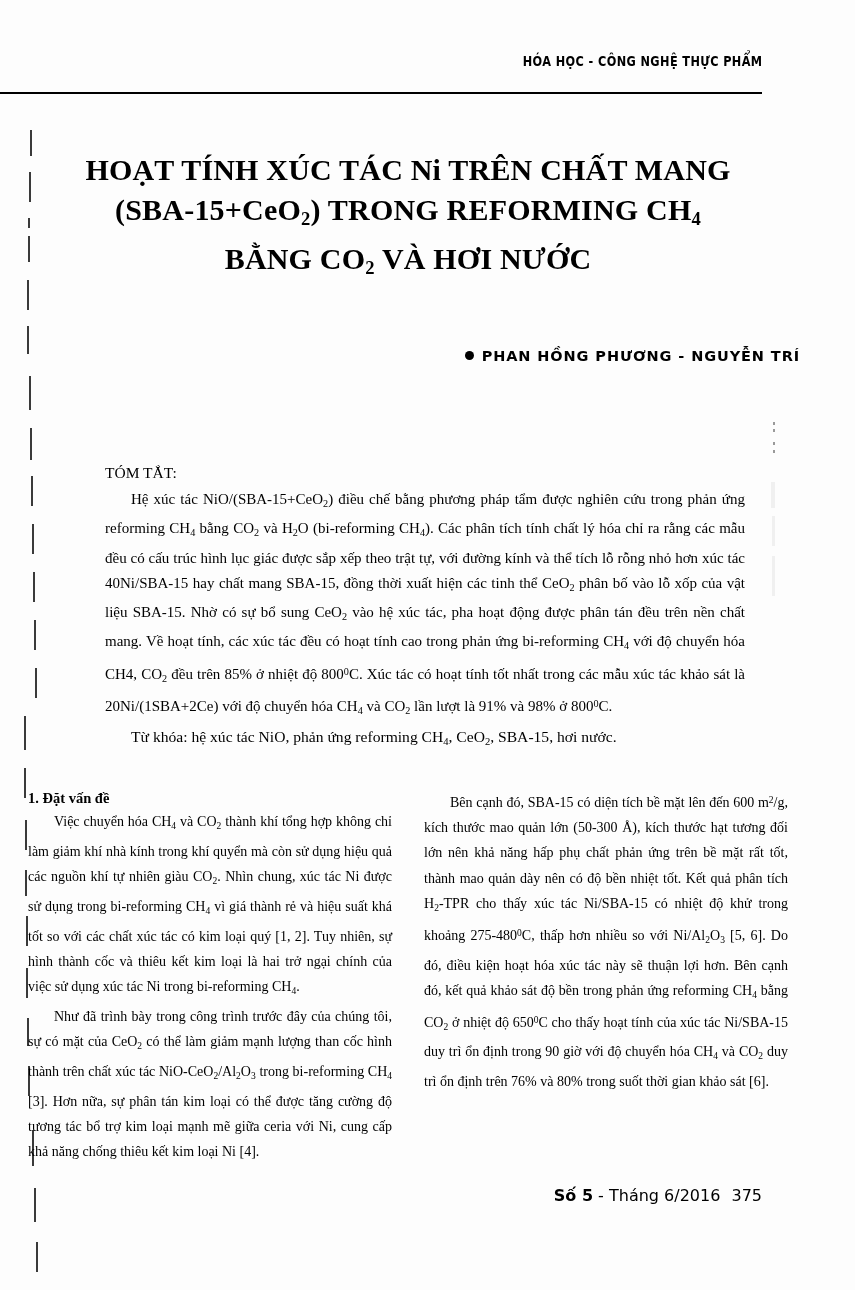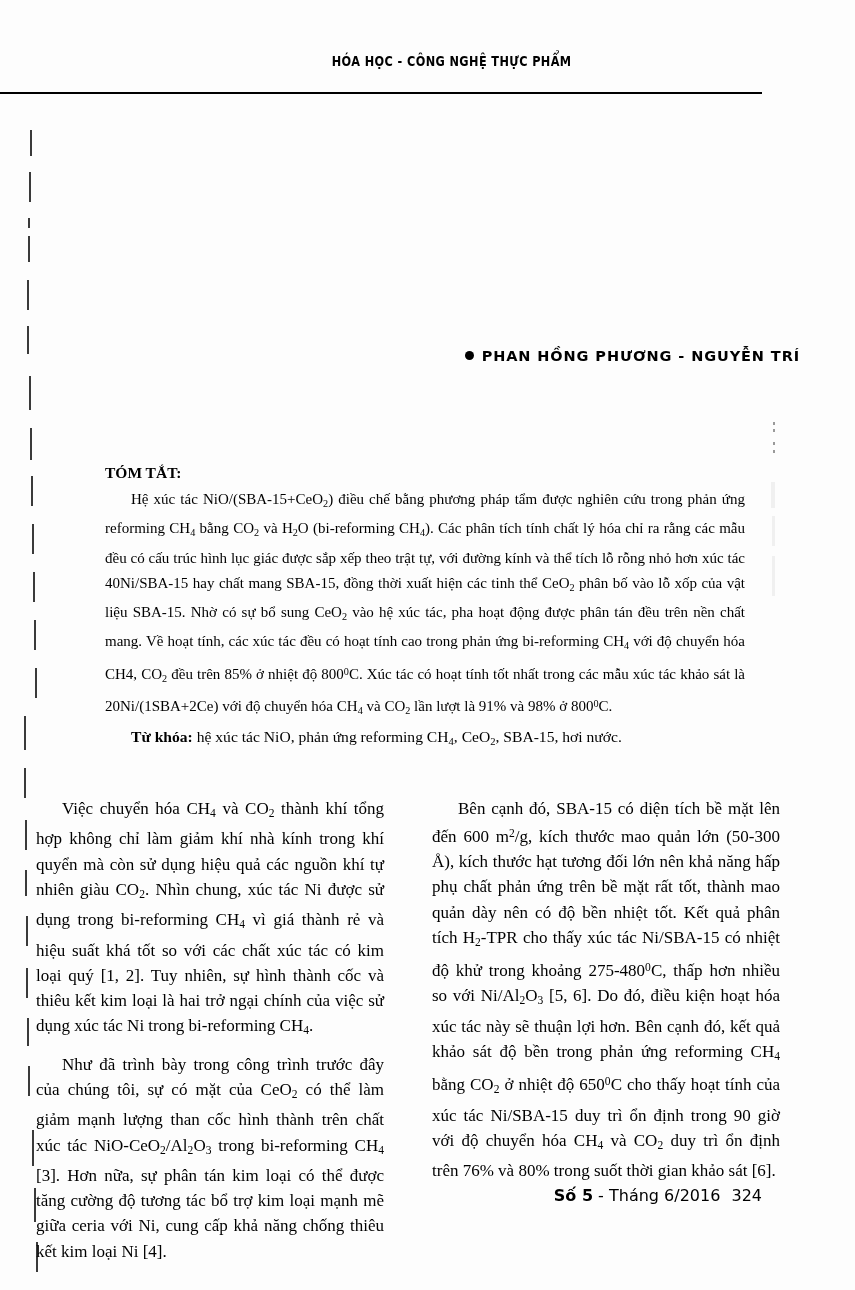--- a/index.html
+++ b/index.html
@@ -54,22 +54,21 @@
     position: absolute;
     background: #f0f0f0;
   }
 
   
   .running-head {
     position: absolute;
     left: 0;
     top: 52px;
     width: 762px;
-    text-align: center;
-    padding-left: 37px;
+    text-align: right;
   }
   .running-head-text {
     display: inline-block;
     font-family: "DejaVu Sans", sans-serif;
     font-weight: 700;
     font-size: 14.5px;
     letter-spacing: 0.5px;
     transform: scaleX(0.78);
     transform-origin: right center;
     white-space: nowrap;
@@ -124,63 +123,63 @@
   }
 
   
   .abstract {
     position: absolute;
     left: 105px;
     top: 462px;
     width: 640px;
   }
   .abstract-heading {
-    font-weight: 700;
+    font-weight: 400;
     font-size: 15.5px;
     line-height: 22px;
     margin-bottom: 3px;
   }
   .abstract-body {
     font-size: 15px;
     line-height: 25.4px;
     text-align: justify;
     text-indent: 26px;
   }
   .abstract-keywords {
     font-size: 15.6px;
     line-height: 25.4px;
     text-indent: 26px;
     margin-top: 0px;
   }
-  .abstract-keywords b { font-weight: 700; }
+  .abstract-keywords b { font-weight: 400; }
   sub.b { font-size: 0.68em; vertical-align: -0.28em; }
   sup.b { font-size: 0.68em; vertical-align: 0.42em; }
 
   
   .columns {
     position: absolute;
     left: 28px;
     top: 788px;
     width: 760px;
     display: flex;
     gap: 32px;
   }
   .col { width: 364px; }
   .section-heading {
     font-weight: 700;
     font-size: 14.5px;
     line-height: 20px;
     margin-bottom: 1px;
   }
   .para {
-    font-size: 17px;
+    font-size: 14px;
     line-height: 25.2px;
     text-align: justify;
     text-indent: 26px;
-    margin: 8px;
+    margin: 0;
   }
 
   
   .footer {
     position: absolute;
     left: 0;
     top: 1186px;
     width: 762px;
     text-align: right;
     font-family: "DejaVu Sans", sans-serif;
@@ -229,52 +228,58 @@
     <div class="scan-smudge" style="left:16px; top:62px; width:4px; height:26px;"></div>
     <div class="scan-smudge" style="left:17px; top:96px; width:3px; height:30px;"></div>
     <div class="scan-smudge" style="left:17px; top:136px; width:3px; height:40px;"></div>
   </div>
 
   <div class="running-head">
     <span class="running-head-text">HÓA HỌC - CÔNG NGHỆ THỰC PHẨM</span>
   </div>
   <div class="header-rule"></div>
 
+  <div class="title-block">
+    <div class="title-line">HOẠT TÍNH XÚC TÁC Ni TRÊN CHẤT MANG</div>
+    <div class="title-line"><span>(SBA-15+CeO</span><sub class="t">2</sub><span>) TRONG REFORMING CH</span><sub class="t">4</sub></div>
+    <div class="title-line"><span>BẰNG CO</span><sub class="t">2</sub><span> VÀ HƠI NƯỚC</span></div>
+  </div>
 
   <div class="authors">
     <span class="author-bullet"></span><span>PHAN HỒNG PHƯƠNG - NGUYỄN TRÍ</span>
   </div>
 
   <div class="abstract">
     <div class="abstract-heading">TÓM TẮT:</div>
     <div class="abstract-body">
       Hệ xúc tác NiO/(SBA-15+CeO<sub class="b">2</sub>) điều chế bằng phương pháp tẩm được nghiên cứu trong phản ứng reforming CH<sub class="b">4</sub> bằng CO<sub class="b">2</sub> và H<sub class="b">2</sub>O (bi-reforming CH<sub class="b">4</sub>). Các phân tích tính chất lý hóa chỉ ra rằng các mẫu đều có cấu trúc hình lục giác được sắp xếp theo trật tự, với đường kính và thể tích lỗ rỗng nhỏ hơn xúc tác 40Ni/SBA-15 hay chất mang SBA-15, đồng thời xuất hiện các tinh thể CeO<sub class="b">2</sub> phân bố vào lỗ xốp của vật liệu SBA-15. Nhờ có sự bổ sung CeO<sub class="b">2</sub> vào hệ xúc tác, pha hoạt động được phân tán đều trên nền chất mang. Về hoạt tính, các xúc tác đều có hoạt tính cao trong phản ứng bi-reforming CH<sub class="b">4</sub> với độ chuyển hóa CH4, CO<sub class="b">2</sub> đều trên 85% ở nhiệt độ 800<sup class="b">0</sup>C. Xúc tác có hoạt tính tốt nhất trong các mẫu xúc tác khảo sát là 20Ni/(1SBA+2Ce) với độ chuyển hóa CH<sub class="b">4</sub> và CO<sub class="b">2</sub> lần lượt là 91% và 98% ở 800<sup class="b">0</sup>C.
     </div>
     <div class="abstract-keywords">
       <b>Từ khóa:</b>
       hệ xúc tác NiO, phản ứng reforming CH<sub class="b">4</sub>, CeO<sub class="b">2</sub>, SBA-15, hơi nước.
     </div>
   </div>
 
   <div class="columns">
     <div class="col">
+      <div class="section-heading">1. Đặt vấn đề</div>
       <p class="para">
         Việc chuyển hóa CH<sub class="b">4</sub> và CO<sub class="b">2</sub> thành khí tổng hợp không chỉ làm giảm khí nhà kính trong khí quyển mà còn sử dụng hiệu quả các nguồn khí tự nhiên giàu CO<sub class="b">2</sub>. Nhìn chung, xúc tác Ni được sử dụng trong bi-reforming CH<sub class="b">4</sub> vì giá thành rẻ và hiệu suất khá tốt so với các chất xúc tác có kim loại quý [1, 2]. Tuy nhiên, sự hình thành cốc và thiêu kết kim loại là hai trở ngại chính của việc sử dụng xúc tác Ni trong bi-reforming CH<sub class="b">4</sub>.
       </p>
       <p class="para">
         Như đã trình bày trong công trình trước đây của chúng tôi, sự có mặt của CeO<sub class="b">2</sub> có thể làm giảm mạnh lượng than cốc hình thành trên chất xúc tác NiO-CeO<sub class="b">2</sub>/Al<sub class="b">2</sub>O<sub class="b">3</sub> trong bi-reforming CH<sub class="b">4</sub> [3]. Hơn nữa, sự phân tán kim loại có thể được tăng cường độ tương tác bổ trợ kim loại mạnh mẽ giữa ceria với Ni, cung cấp khả năng chống thiêu kết kim loại Ni [4].
       </p>
     </div>
 
     <div class="col">
       <p class="para">
         Bên cạnh đó, SBA-15 có diện tích bề mặt lên đến 600 m<sup class="b">2</sup>/g, kích thước mao quản lớn (50-300 Å), kích thước hạt tương đối lớn nên khả năng hấp phụ chất phản ứng trên bề mặt rất tốt, thành mao quản dày nên có độ bền nhiệt tốt. Kết quả phân tích H<sub class="b">2</sub>-TPR cho thấy xúc tác Ni/SBA-15 có nhiệt độ khử trong khoảng 275-480<sup class="b">0</sup>C, thấp hơn nhiều so với Ni/Al<sub class="b">2</sub>O<sub class="b">3</sub> [5, 6]. Do đó, điều kiện hoạt hóa xúc tác này sẽ thuận lợi hơn. Bên cạnh đó, kết quả khảo sát độ bền trong phản ứng reforming CH<sub class="b">4</sub> bằng CO<sub class="b">2</sub> ở nhiệt độ 650<sup class="b">0</sup>C cho thấy hoạt tính của xúc tác Ni/SBA-15 duy trì ổn định trong 90 giờ với độ chuyển hóa CH<sub class="b">4</sub> và CO<sub class="b">2</sub> duy trì ổn định trên 76% và 80% trong suốt thời gian khảo sát [6].
       </p>
     </div>
   </div>
 
   <div class="footer">
     <span class="footer-issue">Số 5</span>
     <span>- Tháng 6/2016</span>
-    <span class="footer-page">324</span>
+    <span class="footer-page">375</span>
   </div>
 
 </div>
 
 </body></html>

